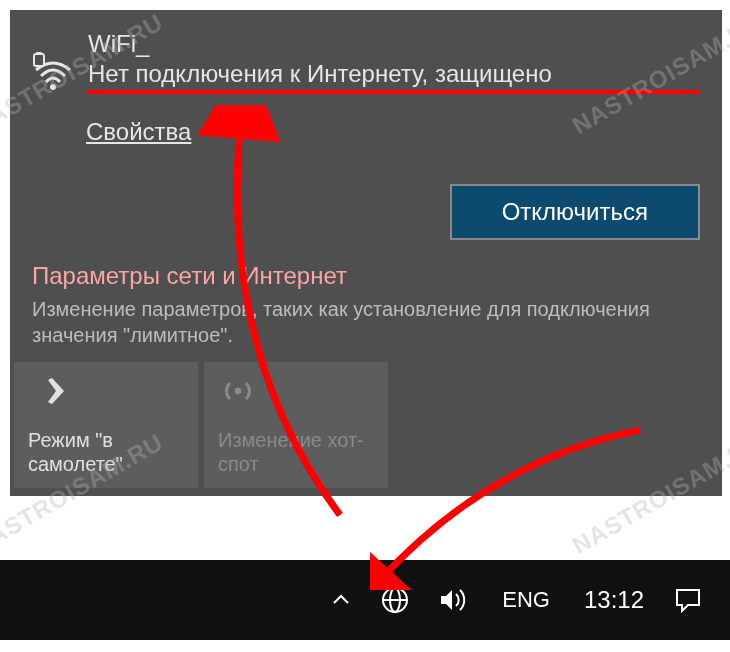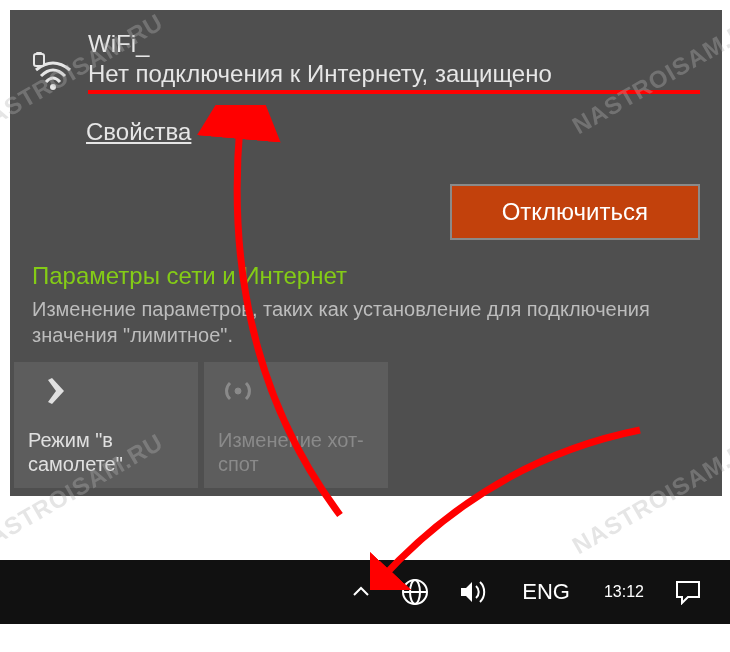--- a/index.html
+++ b/index.html
@@ -52,34 +52,34 @@
     margin-left: 54px;
     display: inline-block;
     cursor: pointer;
   }
   .disconnect-row {
     display: flex;
     justify-content: flex-end;
     margin-top: 38px;
   }
   .disconnect-btn {
-    background: #c2410c;
+    background: #0c4a6e;
     border: 2px solid #8a8a8a;
     color: #ffffff;
     font-size: 24px;
     padding: 12px 50px;
     cursor: pointer;
     font-family: inherit;
   }
   .settings-header {
     padding: 8px 22px 10px 22px;
   }
   .settings-title {
     font-size: 24px;
-    color: #84cc16;
+    color: #fca5a5;
     font-weight: 400;
   }
   .settings-desc {
     font-size: 20px;
     color: #bdbdbd;
     margin-top: 6px;
     line-height: 1.3;
   }
   .tiles {
     display: flex;
@@ -102,21 +102,21 @@
   .tile-label {
     font-size: 20px;
     color: #e0e0e0;
     line-height: 1.2;
   }
   .taskbar {
     position: absolute;
     left: 0;
     right: 0;
     top: 560px;
-    height: 64px;
+    height: 80px;
     background: #111111;
     display: flex;
     align-items: center;
     justify-content: flex-end;
     padding-right: 14px;
     color: #ffffff;
   }
   .tray-icon {
     padding: 0 14px;
     display: flex;
@@ -124,21 +124,21 @@
     justify-content: center;
     height: 100%;
   }
   .tray-icon svg { display:block; }
   .lang {
     font-size: 22px;
     padding: 0 18px;
   }
   .clock {
     text-align: left;
-    font-size: 16px;
+    font-size: 24px;
     line-height: 1.2;
     padding: 0 16px;
   }
   
   .arrow1 {
     position: absolute;
     left: 180px;
     top: 105px;
     width: 220px;
     height: 420px;

